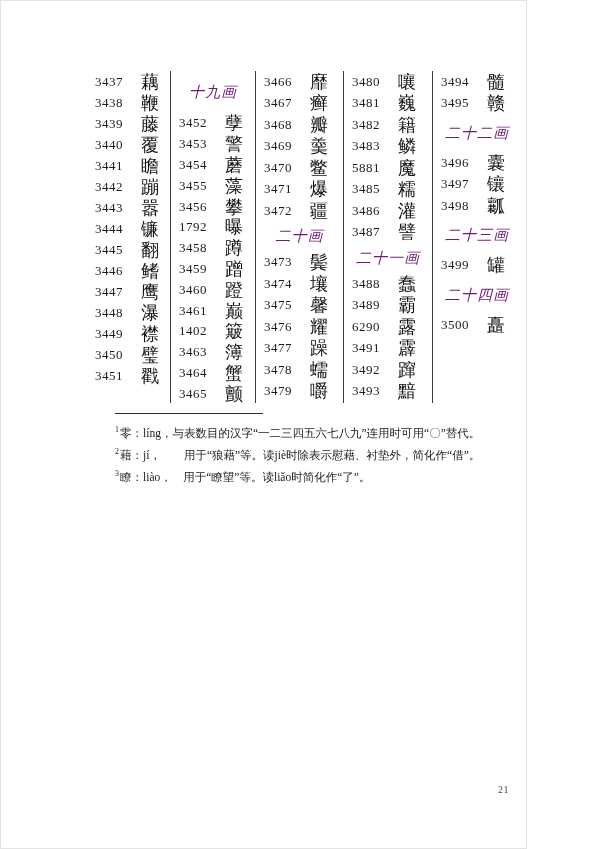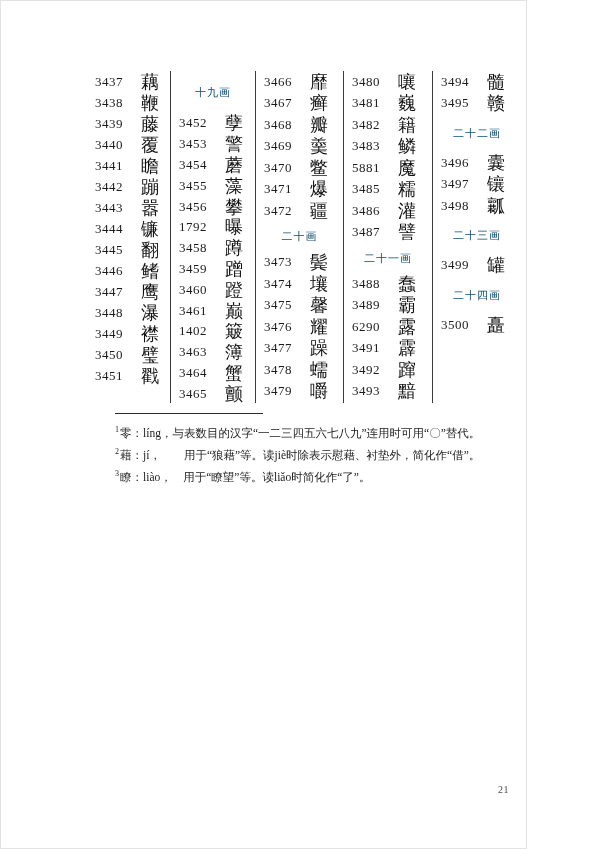--- a/index.html
+++ b/index.html
@@ -36,21 +36,21 @@
     color:#1c1c1c;
   }
   .char{
     margin-left:10px;
     font-size:18px;line-height:1;
     color:#111;
   }
   .hdr{
     height:var(--hh);
     display:flex;align-items:center;justify-content:center;
-    font-size:11px;letter-spacing:1px;color:#0c4a6e;
+    font-size:15px;letter-spacing:1px;color:#701a75;font-style:italic;
   }
   
   .footnotes{position:absolute;left:89px;top:412px;width:450px;margin-left:25px;}
   .fn-rule{width:148px;height:1px;background:#2b2b2b;margin:0 0 8px 0;}
   .fn{
     font-size:11.5px;line-height:22px;
     white-space:pre-wrap;color:#222;
   }
   .fn sup{font-size:8px;line-height:0;vertical-align:super;margin-right:1px;}
   

